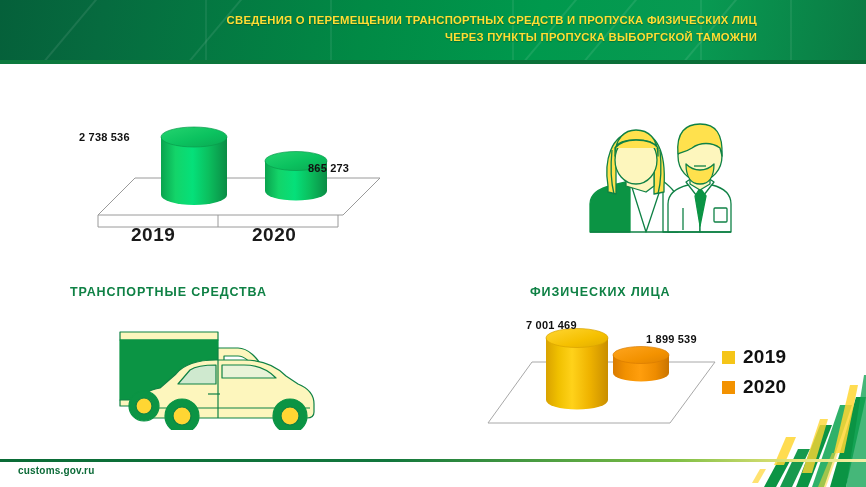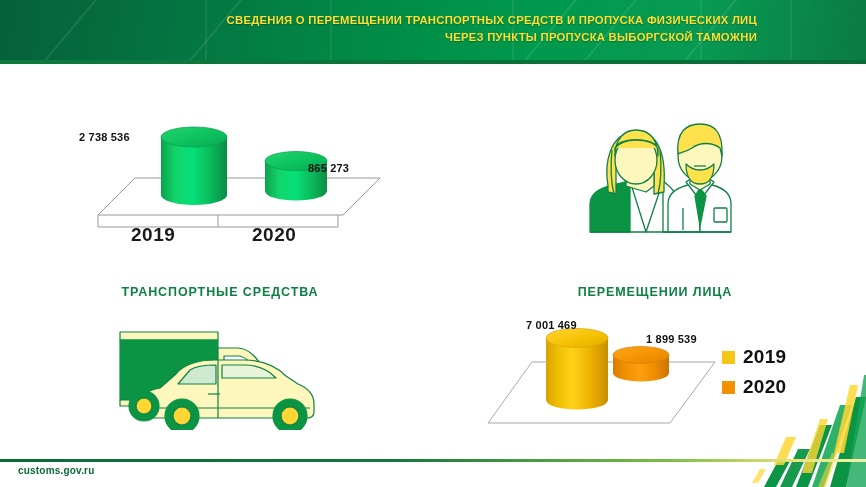--- a/index.html
+++ b/index.html
@@ -41,21 +41,20 @@
     position:absolute; left:0; top:60px; width:866px; height:4px;
     background:linear-gradient(90deg,#0d7a3e,#0a6b36);
   }
 
   
   .section-label {
     position:absolute;
     color:#0f8145;
     font-size:12.5px; font-weight:bold;
     letter-spacing:0.9px;
-    text-align:center;
   }
   #label-vehicles { left:70px; top:285px; width:300px; }
   #label-persons  { left:530px; top:285px; width:250px; }
 
   
   #chart-vehicles { position:absolute; left:60px; top:105px; width:340px; height:150px; }
   #chart-persons  { position:absolute; left:470px; top:305px; width:290px; height:130px; }
 
   .chart-svg { position:absolute; left:0; top:0; }
 
@@ -192,21 +191,21 @@
 
       <rect x="146" y="100" width="13" height="14" rx="1" fill="#ffffff" stroke="#0f8145"></rect>
       <path d="M115,100 L115,122" stroke="#0f8145"></path>
 
       <path d="M22,124 L163,124" stroke="#0f8145"></path>
     </g>
   </svg>
 </div>
 
 <div class="section-label" id="label-vehicles">ТРАНСПОРТНЫЕ СРЕДСТВА</div>
-<div class="section-label" id="label-persons">ПЕРЕМЕЩЕНИИ ЛИЦА</div>
+<div class="section-label" id="label-persons">ФИЗИЧЕСКИХ ЛИЦА</div>
 
 <div id="illus-vehicle">
   <svg width="215" height="110" viewBox="0 0 215 110">
     <g stroke="#0f8145" stroke-width="1.2" stroke-linejoin="round">
 
       <rect x="8" y="12" width="98" height="8" fill="#fdf6bd" stroke="#0f8145"></rect>
       <rect x="8" y="20" width="98" height="60" fill="#0b9444" stroke="#0b9444"></rect>
       <rect x="8" y="80" width="98" height="6" fill="#fdf6bd" stroke="#0f8145"></rect>
 
       <path d="M106,28 L126,28 C136,28 146,38 152,50 L152,80 L106,80 Z" fill="#fdf6bd" stroke="#0f8145"></path>

